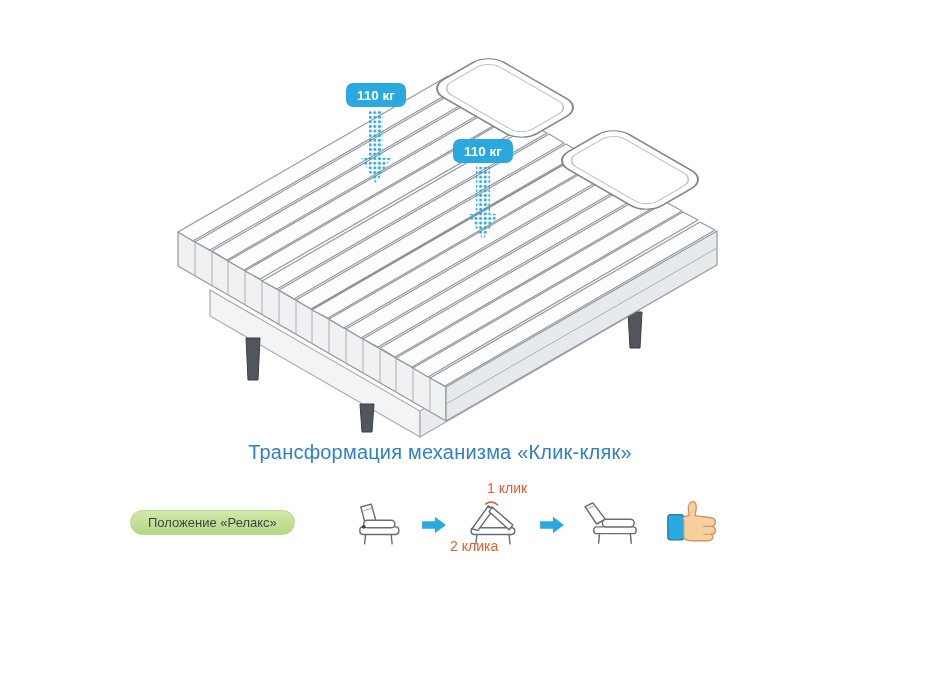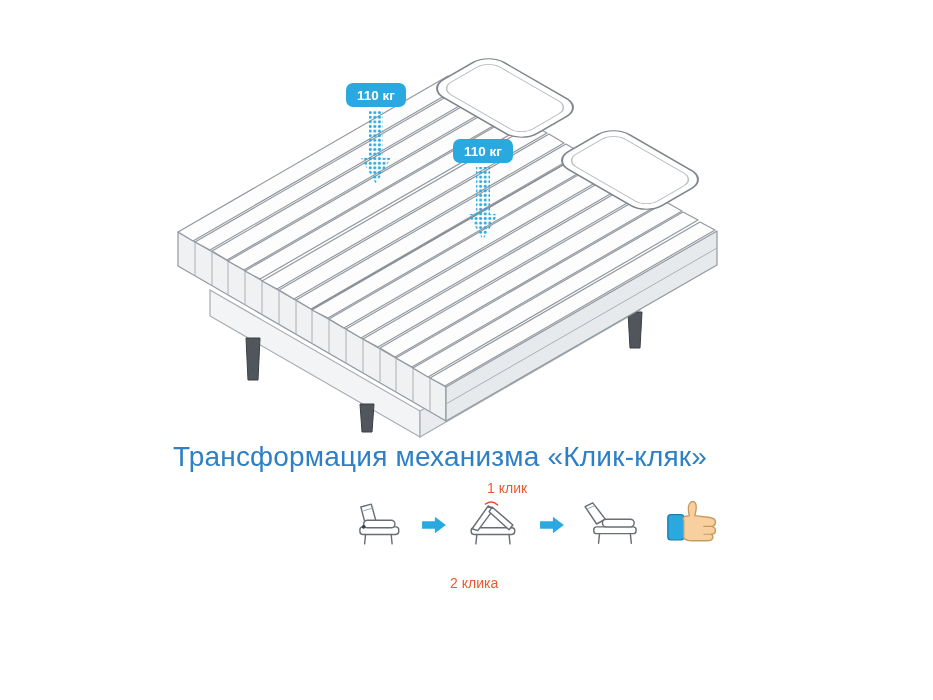--- a/index.html
+++ b/index.html
@@ -18,21 +18,21 @@
   .plinth     { fill:#f3f4f6; stroke:#a6acb2; stroke-width:1.2; }
   .plinth-r   { fill:#e9ebee; stroke:#a6acb2; stroke-width:1.2; }
   .leg        { fill:#51565c; stroke:#3a3f45; stroke-width:1; }
   .pillow-outer { fill:#ffffff; stroke:#7e858c; stroke-width:1.6; }
   .pillow-inner { fill:none; stroke:#b8bdc3; stroke-width:1.2; }
   .badge-rect { fill:var(--accent-blue); }
   .badge-text { font:700 13.5px "Liberation Sans", sans-serif; fill:#ffffff; text-anchor:middle; }
   .dot-arrow  { fill:url(#dotPat); }
 
   .title { position:absolute; top:441px; left:0; width:880px; text-align:center;
-           font-size:28px; letter-spacing:0.2px; color:var(--title-blue); }
+           font-size:20px; letter-spacing:0.2px; color:var(--title-blue); }
 
   .row  { position:absolute; left:0; width:933px; height:60px; }
   .pill { position:absolute; left:130px; top:14px; padding:4px 17px; font-size:13px; color:#3f4448;
           background:linear-gradient(180deg, var(--badge-green-top), var(--badge-green-bottom));
           border:1px solid #b9d78a; border-radius:13px; white-space:nowrap; }
   .mini { position:absolute; }
   .click-label { position:absolute; font-size:14px; color:var(--click-orange); white-space:nowrap; }
 
   
   .line-art path, .line-art rect { fill:#ffffff; stroke:#686e74; stroke-width:1.5;
@@ -176,20 +176,21 @@
     </g>
     <g>
       <rect class="badge-rect" x="453" y="139" width="60" height="24" rx="7"></rect>
       <text class="badge-text" x="483" y="156">110 кг</text>
     </g>
   </svg>
 
   <div class="title">Трансформация механизма «Клик-кляк»</div>
 
   <div class="row" style="top:496px">
+    <div class="pill">Положение «Релакс»</div>
 
     <svg class="mini" style="left:340px; top:2px" width="72" height="52" viewBox="0 0 76 54">
         <use href="#sym-sofa-closed"></use>
       </svg>
 
     <svg class="mini" style="left:420px; top:18px" width="28" height="22" viewBox="0 0 30 24">
         <use href="#sym-arrow-right"></use>
       </svg>
 
     <svg class="mini" style="left:456px; top:2px" width="72" height="52" viewBox="0 0 76 54">
@@ -203,15 +204,15 @@
     <svg class="mini" style="left:576px; top:2px" width="74" height="52" viewBox="0 0 76 54">
         <use href="#sym-sofa-relax"></use>
       </svg>
 
     <svg class="mini" style="left:663px; top:0" width="62" height="56" viewBox="0 0 64 60">
         <use href="#sym-thumbs-up"></use>
       </svg>
   </div>
   <div class="click-label" style="left:487px; top:480px">1 клик</div>
 
-  <div class="click-label" style="left:450px; top:575px">2 клика</div>
+  <div class="click-label" style="left:450px; top:538px">2 клика</div>
 
 </div>
 
 </body></html>

